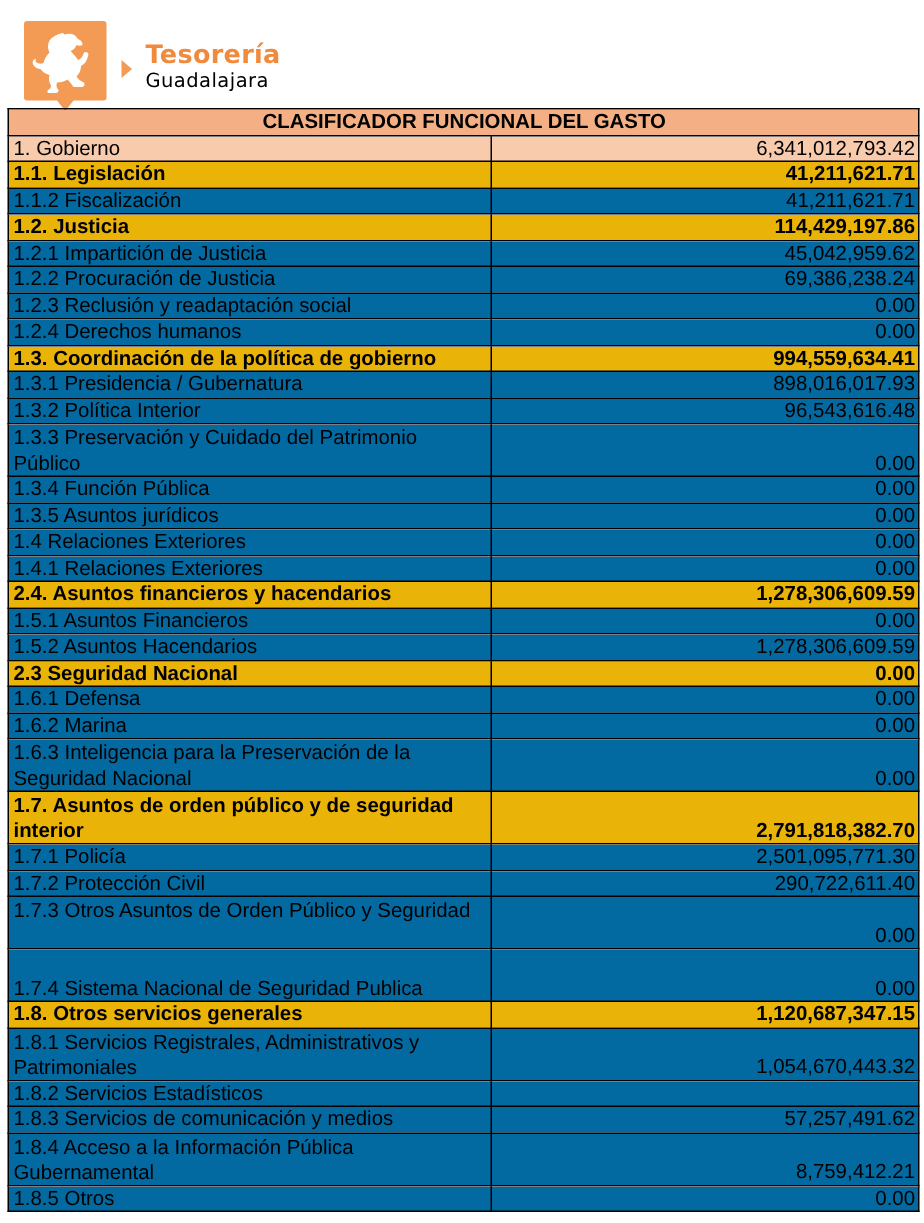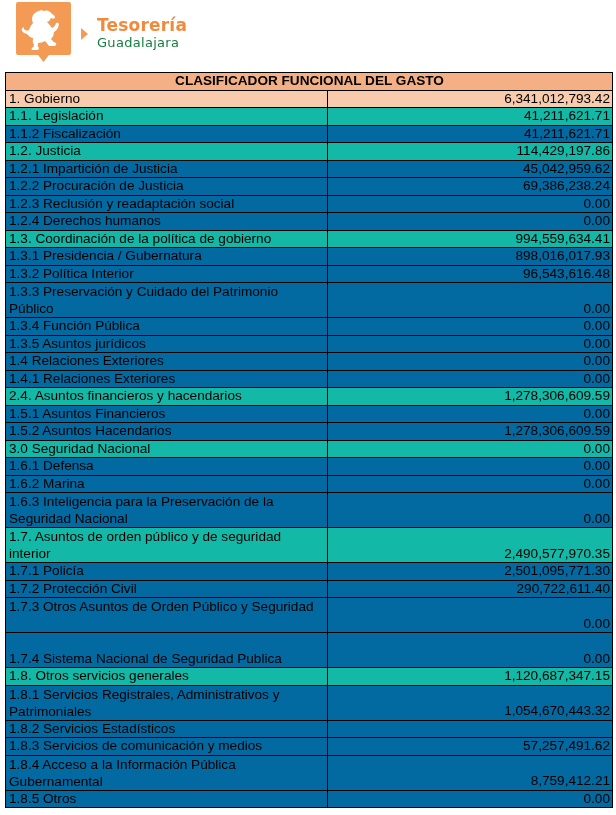--- a/index.html
+++ b/index.html
@@ -10,21 +10,21 @@
     body {
       width: 616px;
       height: 815px;
       position: relative;
       overflow: hidden;
       font-family: "Liberation Sans", sans-serif;
     }
     .brand {
       position: absolute;
       left: 15px;
-      top: 0;
+      top: 12px;
       height: 64px;
       display: flex;
       align-items: center;
     }
     .shield {
       width: 57px;
       height: 62px;
       display: block;
     }
     .brand-arrow {
@@ -44,21 +44,21 @@
       margin-top: 2px;
     }
     .brand-name {
       color: #f08a3c;
       font-weight: bold;
       font-size: 17px;
       font-family: "DejaVu Sans", sans-serif;
       letter-spacing: 0.2px;
     }
     .brand-city {
-      color: #15803d;
+      color: #000000;
       font-size: 13px;
       font-family: "DejaVu Sans", sans-serif;
       margin-top: 2px;
       letter-spacing: 0.3px;
     }
 
     table.report {
       position: absolute;
       left: 5px;
       top: 72px;
@@ -83,21 +83,21 @@
     table.report tr.tall td.label { white-space: normal; line-height: 17px; vertical-align: top; }
     table.report tr.tall.bottom-align td.label { vertical-align: bottom; }
     table.report td.value { text-align: right; vertical-align: bottom; }
     table.report th {
       background: #f4b084;
       font-weight: bold;
       text-align: center;
       font-size: 13.6px;
     }
     tr.level-1 td { background: #f8cbad; font-weight: normal; }
-    tr.level-2 td { background: #14b8a6; }
+    tr.level-2 td { background: #eab308; font-weight: bold; }
     tr.level-3 td { background: #0369a1; }
   </style>
 </head>
 <body>
 
 <div class="brand">
   <svg class="shield" viewBox="0 0 57 62">
     <path d="M3 1 H54 Q56 1 56 3 V52 Q56 54 54 54 H34 L28.5 61 L23 54 H3 Q1 54 1 52 V3 Q1 1 3 1 Z" fill="#f39b55"></path>
     <g fill="#ffffff">
       <path d="M28 10 q6 -2 9 3 q3 1 3 4 q-2 1 -4 0 q-1 3 -4 4 q3 3 5 6 q3 -1 4 -5 q2 -1 3 1 q-1 6 -5 8 q0 4 -3 7 q2 3 5 4 q1 2 -1 3 h-6 q-2 -3 -4 -5 q-3 2 -7 2 q-1 3 1 5 q0 2 -2 2 h-5 q-1 -1 0 -2 q2 -1 2 -3 q-2 -3 -1 -7 q-4 -1 -6 -4 q-3 0 -5 -3 q-1 -3 2 -4 q-1 2 1 3 q2 1 4 0 q1 -4 4 -7 q-2 -4 0 -8 q3 -4 9 -5 z"></path>
@@ -191,38 +191,38 @@
       </tr>
       <tr class="level-3">
         <td class="label">1.5.1 Asuntos Financieros</td>
         <td class="value">0.00</td>
       </tr>
       <tr class="level-3">
         <td class="label">1.5.2 Asuntos Hacendarios</td>
         <td class="value">1,278,306,609.59</td>
       </tr>
       <tr class="level-2">
-        <td class="label">3.0 Seguridad Nacional</td>
+        <td class="label">2.3 Seguridad Nacional</td>
         <td class="value">0.00</td>
       </tr>
       <tr class="level-3">
         <td class="label">1.6.1 Defensa</td>
         <td class="value">0.00</td>
       </tr>
       <tr class="level-3">
         <td class="label">1.6.2 Marina</td>
         <td class="value">0.00</td>
       </tr>
       <tr class="level-3 tall">
         <td class="label">1.6.3 Inteligencia para la Preservación de la Seguridad Nacional</td>
         <td class="value">0.00</td>
       </tr>
       <tr class="level-2 tall">
         <td class="label">1.7. Asuntos de orden público y de seguridad interior</td>
-        <td class="value">2,490,577,970.35</td>
+        <td class="value">2,791,818,382.70</td>
       </tr>
       <tr class="level-3">
         <td class="label">1.7.1 Policía</td>
         <td class="value">2,501,095,771.30</td>
       </tr>
       <tr class="level-3">
         <td class="label">1.7.2 Protección Civil</td>
         <td class="value">290,722,611.40</td>
       </tr>
       <tr class="level-3 tall">

